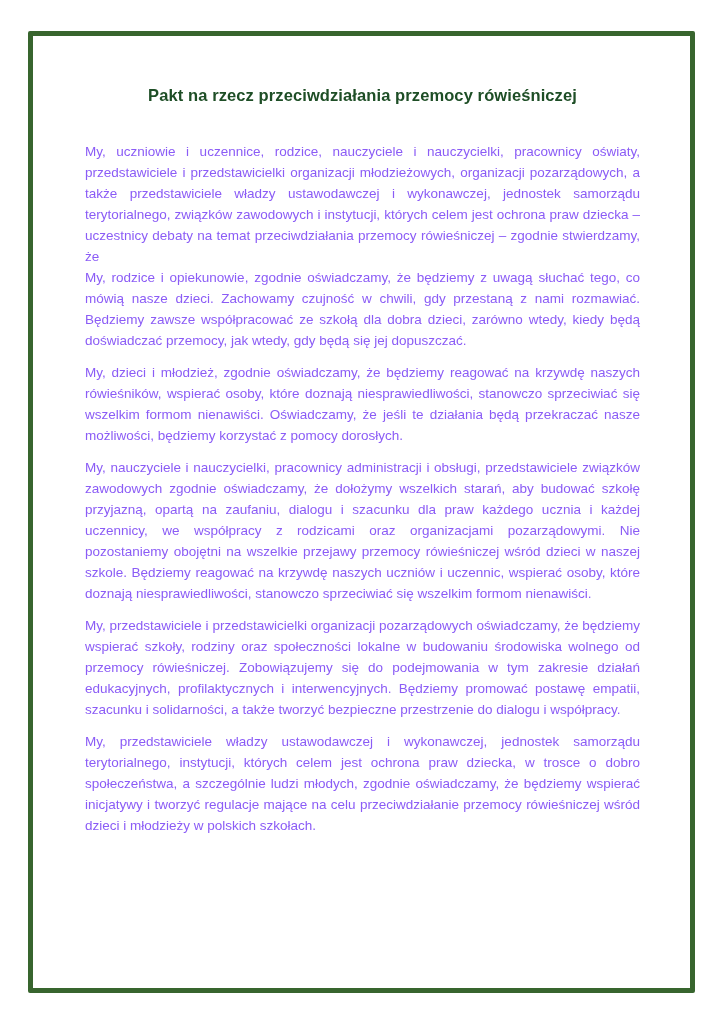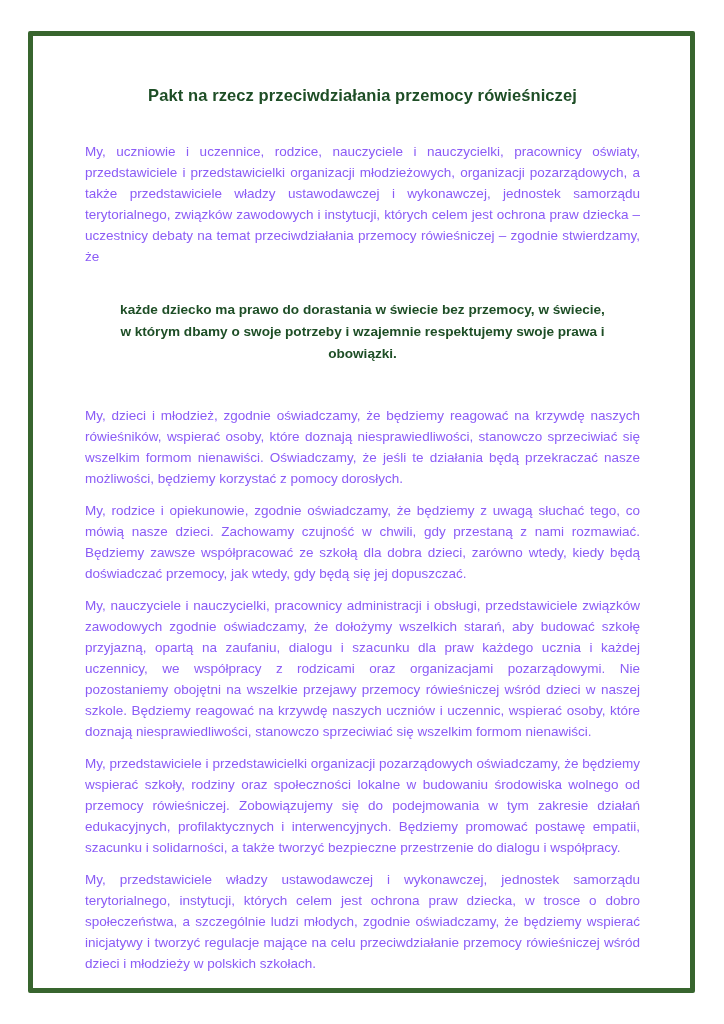--- a/index.html
+++ b/index.html
@@ -60,26 +60,24 @@
 </head>
 <body>
 
 <div class="page-frame">
   <div class="page-content">
 
     <h1 class="doc-title">Pakt na rzecz przeciwdziałania przemocy rówieśniczej</h1>
 
     <p class="para preamble">My, uczniowie i uczennice, rodzice, nauczyciele i nauczycielki, pracownicy oświaty, przedstawiciele i przedstawicielki organizacji młodzieżowych, organizacji pozarządowych, a także przedstawiciele władzy ustawodawczej i wykonawczej, jednostek samorządu terytorialnego, związków zawodowych i instytucji, których celem jest ochrona praw dziecka – uczestnicy debaty na temat przeciwdziałania przemocy rówieśniczej – zgodnie stwierdzamy, że</p>
 
-    <p class="statement">każde dziecko ma prawo do dorastania w świecie bez przemocy, w świecie,
-w którym dbamy o swoje potrzeby i wzajemnie respektujemy swoje prawa i obowiązki.</p>
+
+    <p class="para">My, rodzice i opiekunowie, zgodnie oświadczamy, że będziemy z uwagą słuchać tego, co mówią nasze dzieci. Zachowamy czujność w chwili, gdy przestaną z nami rozmawiać. Będziemy zawsze współpracować ze szkołą dla dobra dzieci, zarówno wtedy, kiedy będą doświadczać przemocy, jak wtedy, gdy będą się jej dopuszczać.</p>
 
     <p class="para">My, dzieci i młodzież, zgodnie oświadczamy, że będziemy reagować na krzywdę naszych rówieśników, wspierać osoby, które doznają niesprawiedliwości, stanowczo sprzeciwiać się wszelkim formom nienawiści. Oświadczamy, że jeśli te działania będą przekraczać nasze możliwości, będziemy korzystać z pomocy dorosłych.</p>
-
-    <p class="para">My, rodzice i opiekunowie, zgodnie oświadczamy, że będziemy z uwagą słuchać tego, co mówią nasze dzieci. Zachowamy czujność w chwili, gdy przestaną z nami rozmawiać. Będziemy zawsze współpracować ze szkołą dla dobra dzieci, zarówno wtedy, kiedy będą doświadczać przemocy, jak wtedy, gdy będą się jej dopuszczać.</p>
 
     <p class="para">My, nauczyciele i nauczycielki, pracownicy administracji i obsługi, przedstawiciele związków zawodowych zgodnie oświadczamy, że dołożymy wszelkich starań, aby budować szkołę przyjazną, opartą na zaufaniu, dialogu i szacunku dla praw każdego ucznia i każdej uczennicy, we współpracy z rodzicami oraz organizacjami pozarządowymi. Nie pozostaniemy obojętni na wszelkie przejawy przemocy rówieśniczej wśród dzieci w naszej szkole. Będziemy reagować na krzywdę naszych uczniów i uczennic, wspierać osoby, które doznają niesprawiedliwości, stanowczo sprzeciwiać się wszelkim formom nienawiści.</p>
 
     <p class="para">My, przedstawiciele i przedstawicielki organizacji pozarządowych oświadczamy, że będziemy wspierać szkoły, rodziny oraz społeczności lokalne w budowaniu środowiska wolnego od przemocy rówieśniczej. Zobowiązujemy się do podejmowania w tym zakresie działań edukacyjnych, profilaktycznych i interwencyjnych. Będziemy promować postawę empatii, szacunku i solidarności, a także tworzyć bezpieczne przestrzenie do dialogu i współpracy.</p>
 
     <p class="para">My, przedstawiciele władzy ustawodawczej i wykonawczej, jednostek samorządu terytorialnego, instytucji, których celem jest ochrona praw dziecka, w trosce o dobro społeczeństwa, a szczególnie ludzi młodych, zgodnie oświadczamy, że będziemy wspierać inicjatywy i tworzyć regulacje mające na celu przeciwdziałanie przemocy rówieśniczej wśród dzieci i młodzieży w polskich szkołach.</p>
 
   </div>
 </div>
 

